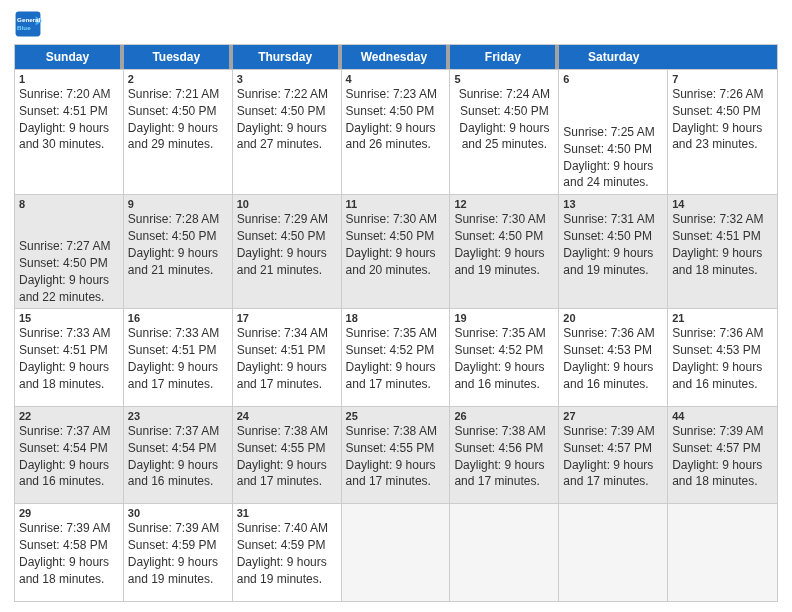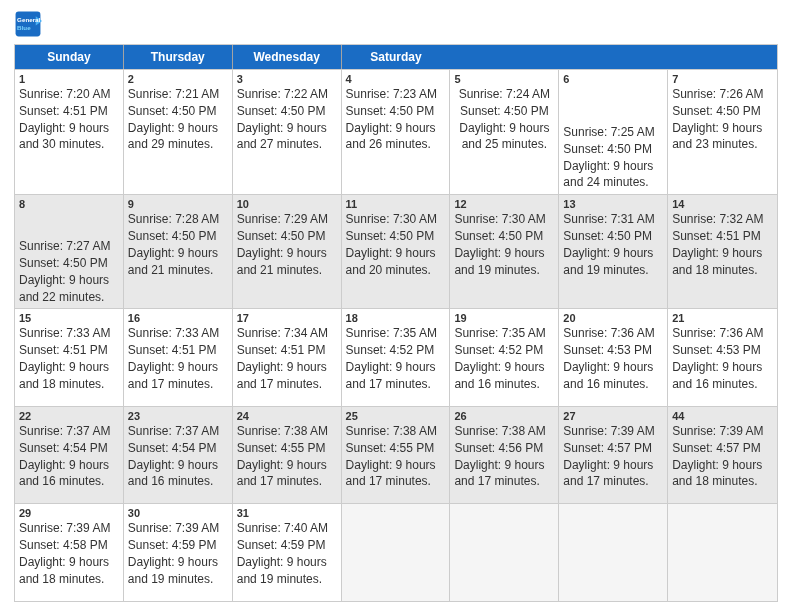--- a/index.html
+++ b/index.html
@@ -60,21 +60,21 @@
       display: grid;
       grid-template-columns: repeat(7, 1fr);
       background: #1a6cc4;
     }
     .cal-header-cell {
       color: #fff;
       font-size: 12px;
       font-weight: bold;
       text-align: center;
       padding: 5px 2px;
-      border-right: 1px solid #a3a3a3;
+      border-right: 4px solid #a3a3a3;
     }
     .cal-header-cell:last-child { border-right: none; }
     .cal-body {
       flex: 1;
       display: flex;
       flex-direction: column;
     }
     .cal-row {
       display: grid;
       grid-template-columns: repeat(7, 1fr);
@@ -123,22 +123,24 @@
     </div>
     <div class="title-block">
       <div class="main-title"></div>
       <div class="subtitle"></div>
     </div>
   </div>
 
   <div class="calendar">
     <div class="cal-header" id="cal-header-row">
         <div class="cal-header-cell">Sunday</div>
+        <div class="cal-header-cell">Tuesday</div>
         <div class="cal-header-cell">Thursday</div>
         <div class="cal-header-cell">Wednesday</div>
+        <div class="cal-header-cell">Friday</div>
         <div class="cal-header-cell">Saturday</div>
       </div>
     <div class="cal-body" id="cal-body">
         <div class="cal-row">
           <div class="cal-cell">
             <span class="day-num">1</span>
             <div class="day-info" style="white-space: pre-line;">Sunrise: 7:20 AM
 Sunset: 4:51 PM
 Daylight: 9 hours
 and 30 minutes.</div>

